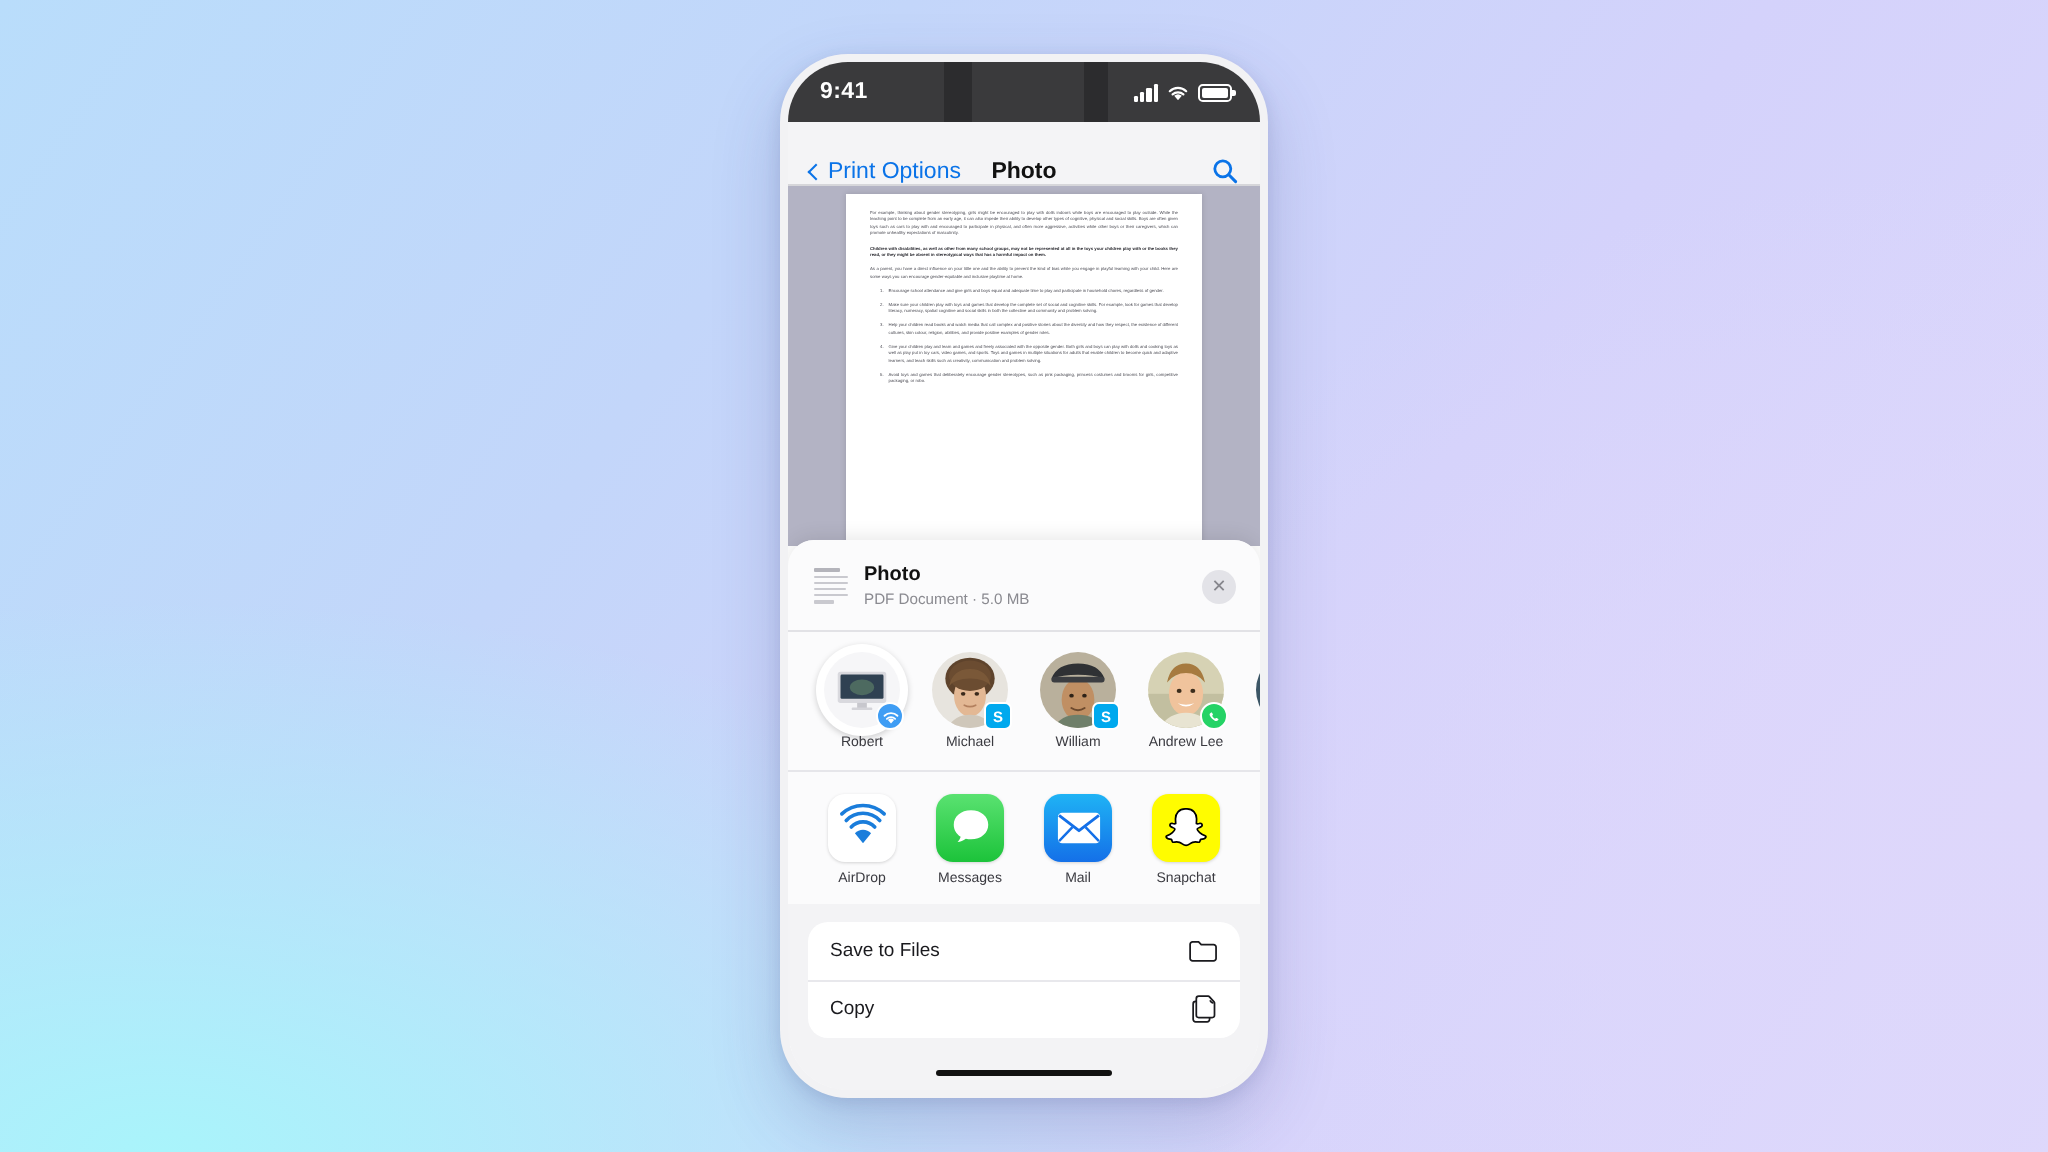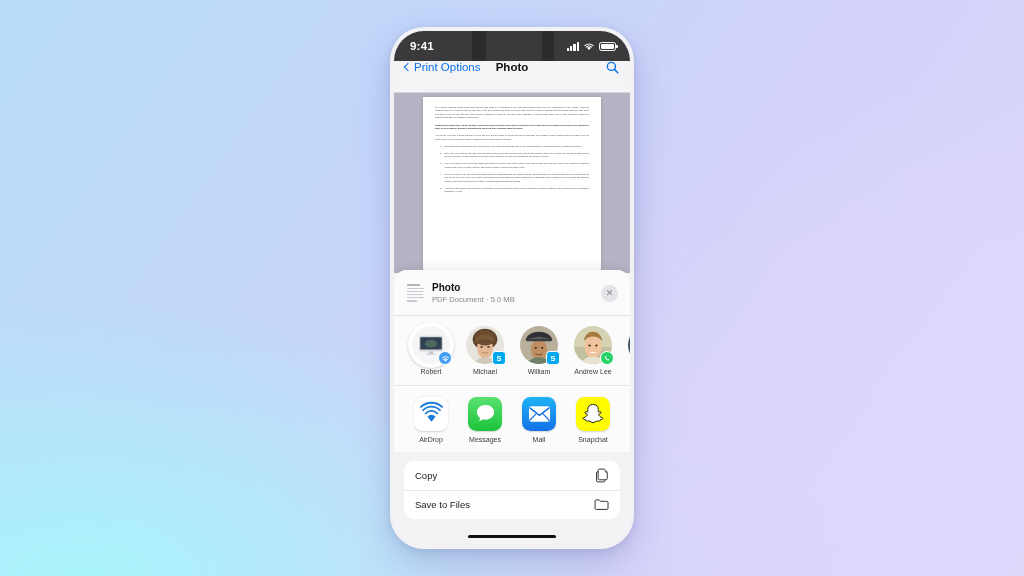--- a/index.html
+++ b/index.html
@@ -73,21 +73,21 @@
     content:""; position:absolute; right:-3px; top:2.6px;
     width:1.6px; height:3.4px; background:#fff; border-radius:0 1px 1px 0;
   }
   .battery span { display:block; height:100%; background:#fff; border-radius:1px; }
 
   
   #nav-bar {
     position: relative; height: 32px;
     background: #f4f4f6;
     border-bottom: .5px solid #d6d6da;
-    display: flex; align-items: flex-start; padding: 0 11px; gap: 46px;
+    display: flex; align-items: flex-end; padding: 0 11px; gap: 46px;
   }
   #back-button {
     display: flex; align-items: center; gap: 3px;
     color: #0a73e8; font-size: 11.5px; cursor: pointer;
   }
   .chev-left {
     width: 6px; height: 6px;
     border-left: 1.8px solid #0a73e8; border-bottom: 1.8px solid #0a73e8;
     transform: rotate(45deg);
   }
@@ -498,38 +498,38 @@
         <div class="app">
 
           <div class="app-name"></div>
         </div>
       </div>
 
       <div id="actions-wrap">
         <div id="actions-list">
 
           <div class="action-row">
+            <span class="action-label">Save to Files</span>
+            <span class="action-icon">
+              <svg width="15" height="13" viewBox="0 0 17 14">
+                <path d="M1.2 3.2 a1.4 1.4 0 0 1 1.4 -1.4 h3.4 l1.5 1.6 h7 a1.4 1.4 0 0 1 1.4 1.4 v6.4 a1.4 1.4 0 0 1 -1.4 1.4 H2.6 a1.4 1.4 0 0 1 -1.4 -1.4Z" fill="none" stroke="#1a1a1e" stroke-width="1"></path>
+              </svg>
+            </span>
+          </div>
+
+          <div class="action-row">
             <span class="action-label">Copy</span>
             <span class="action-icon">
               <svg width="14" height="15" viewBox="0 0 16 17">
                 <path d="M5 1.2 h5.4 a1 1 0 0 1 .75 .34 l2.6 2.9 a1 1 0 0 1 .25 .66 V12 a1.4 1.4 0 0 1 -1.4 1.4 H5 A1.4 1.4 0 0 1 3.6 12 V2.6 A1.4 1.4 0 0 1 5 1.2Z" fill="none" stroke="#1a1a1e" stroke-width="1"></path>
                 <path d="M11.4 3.6 a2.6 2.6 0 0 0 2 1.5" fill="none" stroke="#1a1a1e" stroke-width="1"></path>
                 <path d="M11.2 13.4 V14.4 A1.4 1.4 0 0 1 9.8 15.8 H3.2 A1.4 1.4 0 0 1 1.8 14.4 V5.6 A1.4 1.4 0 0 1 3.2 4.2 H3.6" fill="none" stroke="#1a1a1e" stroke-width="1"></path>
               </svg>
             </span>
           </div>
-
-          <div class="action-row">
-            <span class="action-label">Save to Files</span>
-            <span class="action-icon">
-              <svg width="15" height="13" viewBox="0 0 17 14">
-                <path d="M1.2 3.2 a1.4 1.4 0 0 1 1.4 -1.4 h3.4 l1.5 1.6 h7 a1.4 1.4 0 0 1 1.4 1.4 v6.4 a1.4 1.4 0 0 1 -1.4 1.4 H2.6 a1.4 1.4 0 0 1 -1.4 -1.4Z" fill="none" stroke="#1a1a1e" stroke-width="1"></path>
-              </svg>
-            </span>
-          </div>
         </div>
       </div>
 
       <div id="home-indicator">
         <div id="home-bar"></div>
       </div>
 
     </div>
   </div>
 </div>

